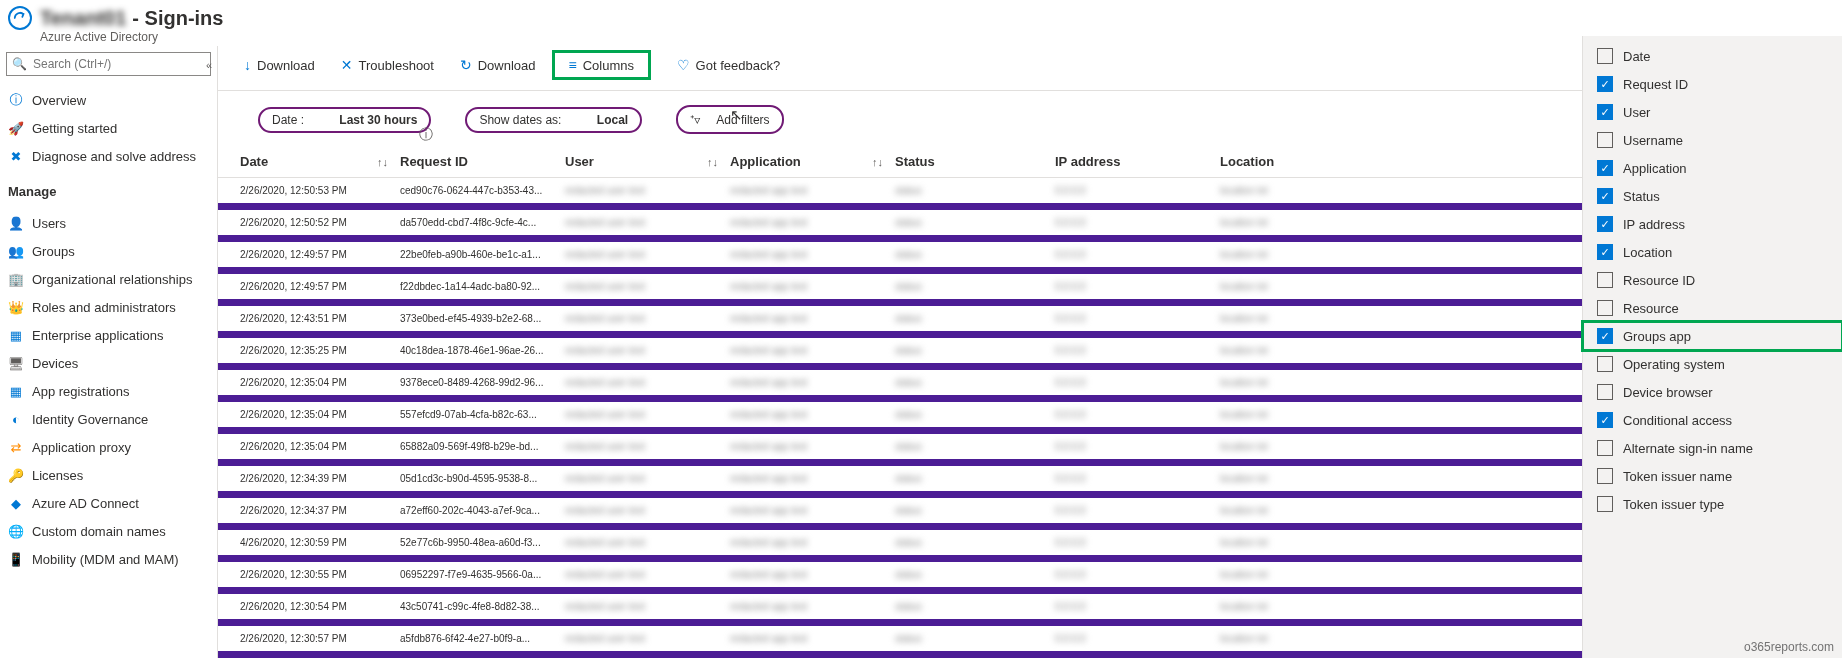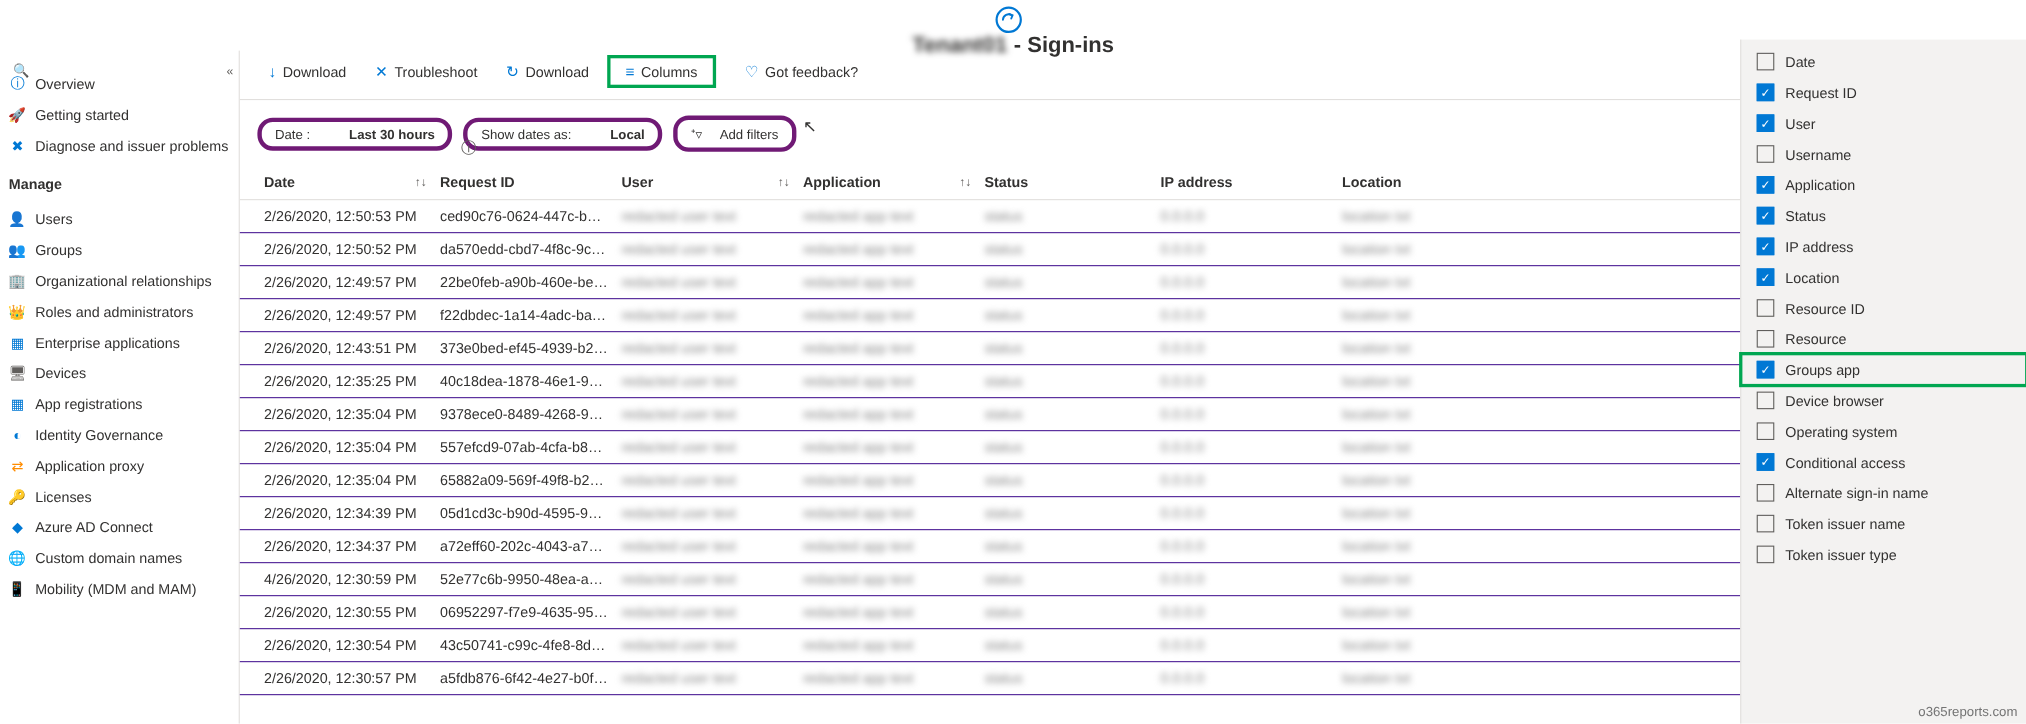--- a/index.html
+++ b/index.html
@@ -1,19 +1,19 @@
 <!DOCTYPE html>
 <html><head>
 <meta charset="utf-8">
 <style>
   * { box-sizing: border-box; margin: 0; padding: 0; font-family: "Segoe UI", -apple-system, sans-serif; }
   body { width: 1842px; height: 658px; background: #fff; font-size: 13px; color: #323130; overflow: hidden; position: relative; }
 
   
-  .header { display: flex; align-items: center; padding: 6px 8px 2px 8px; flex-direction: column; }
+  .header { display: flex; align-items: center; padding: 6px 8px 2px 8px; }
   .header-icon { width: 24px; height: 24px; border-radius: 50%; border: 2px solid #0078d4; display: flex; align-items: center; justify-content: center; color: #0078d4; font-weight: bold; margin-right: 8px; }
   .header-title { font-size: 20px; font-weight: 600; display:flex; align-items:center; gap:6px;}
   .header-title .blur { filter: blur(3px); }
   .header-sub { font-size: 12px; color: #605e5c; padding-left: 40px; margin-top:-2px; margin-bottom:8px; }
 
   
   .sidebar { position: absolute; left: 0; top: 46px; bottom: 0; width: 218px; border-right: 1px solid #e1dfdd; background: #fff; }
   .search-wrap { padding: 6px; position: relative; }
   .search-input { width: 100%; padding: 4px 6px 4px 26px; border: 1px solid #8a8886; font-size: 12px; }
   .search-icon-s { position: absolute; left: 12px; top: 11px; color: #605e5c; font-size:12px;}
@@ -25,31 +25,31 @@
 
   
   .main { position: absolute; left: 218px; right: 0; top: 36px; bottom: 0; }
   .toolbar { display: flex; align-items: center; padding: 10px 16px; gap: 6px; border-bottom: 1px solid #e1dfdd; margin-top:4px;}
   .tool-btn { display: flex; align-items: center; gap: 6px; padding: 4px 10px; cursor: pointer; color: #323130; font-size:13px;}
   .tool-icon { color: #0078d4; font-size: 14px; }
   .highlight-green { border: 3px solid #00a651; }
   .cursor-icon { position:absolute; left:512px; top:70px; font-size:15px; pointer-events:none; z-index:5;}
 
   .filter-bar { display: flex; align-items: center; gap: 10px; padding: 14px 16px 12px 16px; }
-  .pill { display: flex; align-items: center; gap: 16px; border: 4px solid #701a75; border-radius: 14px; padding: 4px 12px; cursor: pointer; font-size:12px;}
+  .pill { display: flex; align-items: center; gap: 16px; border: 2px solid #701a75; border-radius: 14px; padding: 4px 12px; cursor: pointer; font-size:12px;margin-left:24px;}
   .pill b { font-weight: 600; }
   .info-i { position:absolute; left:201px; top:90px; color:#605e5c; font-size:14px;}
 
   
   .table { width: 100%; }
   .thead { display: flex; padding: 0 16px; border-bottom: 1px solid #e1dfdd; font-weight: 600; color:#323130; font-size:13px;}
   .th { padding: 8px 6px; display:flex; align-items:center; gap:4px; }
   .sort-i { color:#605e5c; font-size:11px; }
   .tbody { }
-  .tr { display: flex; padding: 0 16px; border-bottom: 1px solid #4c1d95; font-size:13px; color:#323130;}
+  .tr { display: flex; padding: 0 16px; border-bottom: 7px solid #4c1d95; font-size:10px; color:#323130;}
   .td { padding: 7px 6px; white-space: nowrap; overflow: hidden; text-overflow: ellipsis; }
   .blur-td { filter: blur(3px); color:#888; }
 
   .c-date { width: 160px; }
   .c-req  { width: 165px; }
   .c-user { width: 165px; }
   .c-app  { width: 165px; }
   .c-stat { width: 160px; }
   .c-ip   { width: 165px; }
   .c-loc  { width: 160px; }
@@ -78,34 +78,35 @@
   <div class="header-title">
     <span class="blur">Tenant01</span>
     <span>- Sign-ins</span>
   </div>
 </div>
 <div class="header-sub">Azure Active Directory</div>
 
 <div class="sidebar">
   <div class="search-wrap">
     <span class="search-icon-s">🔍</span>
+    <input class="search-input" placeholder="Search (Ctrl+/)" style="">
     <div class="collapse-btn">«</div>
   </div>
   <div class="sidebar-inner" id="sb-top">
       <div class="sidebar-item">
         <span class="sidebar-icon" style="color:#0078d4">ⓘ</span>
         <span>Overview</span>
       </div>
       <div class="sidebar-item">
         <span class="sidebar-icon" style="color:#ff8c00">🚀</span>
         <span>Getting started</span>
       </div>
       <div class="sidebar-item">
         <span class="sidebar-icon" style="color:#0078d4">✖</span>
-        <span>Diagnose and issuer problems</span>
+        <span>Diagnose and solve address</span>
       </div>
     </div>
   <div class="section-label">Manage</div>
   <div class="sidebar-inner" id="sb-manage">
       <div class="sidebar-item">
         <span class="sidebar-icon" style="color:#0078d4">👤</span>
         <span>Users</span>
       </div>
       <div class="sidebar-item">
         <span class="sidebar-icon" style="color:#0078d4">👥</span>
@@ -398,27 +399,27 @@
     <div class="col-row">
       <span class="chk"></span>
       <span>Resource</span>
     </div>
     <div class="col-row hl">
       <span class="chk checked">✓</span>
       <span>Groups app</span>
     </div>
     <div class="col-row">
       <span class="chk"></span>
+      <span>Operating system</span>
+    </div>
+    <div class="col-row">
+      <span class="chk"></span>
       <span>Device browser</span>
     </div>
     <div class="col-row">
-      <span class="chk"></span>
-      <span>Operating system</span>
-    </div>
-    <div class="col-row">
       <span class="chk checked">✓</span>
       <span>Conditional access</span>
     </div>
     <div class="col-row">
       <span class="chk"></span>
       <span>Alternate sign-in name</span>
     </div>
     <div class="col-row">
       <span class="chk"></span>
       <span>Token issuer name</span>

